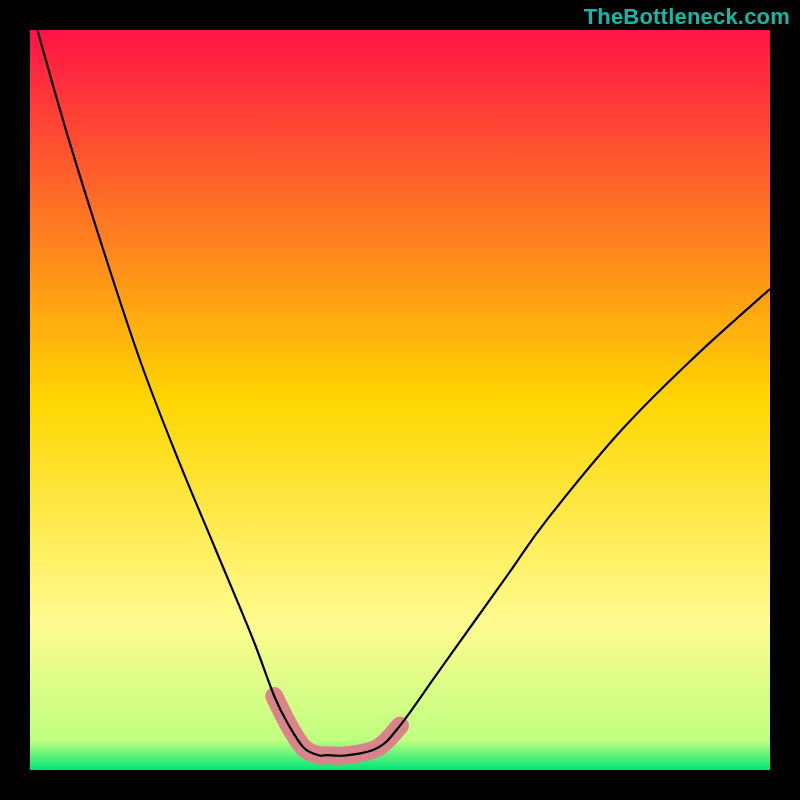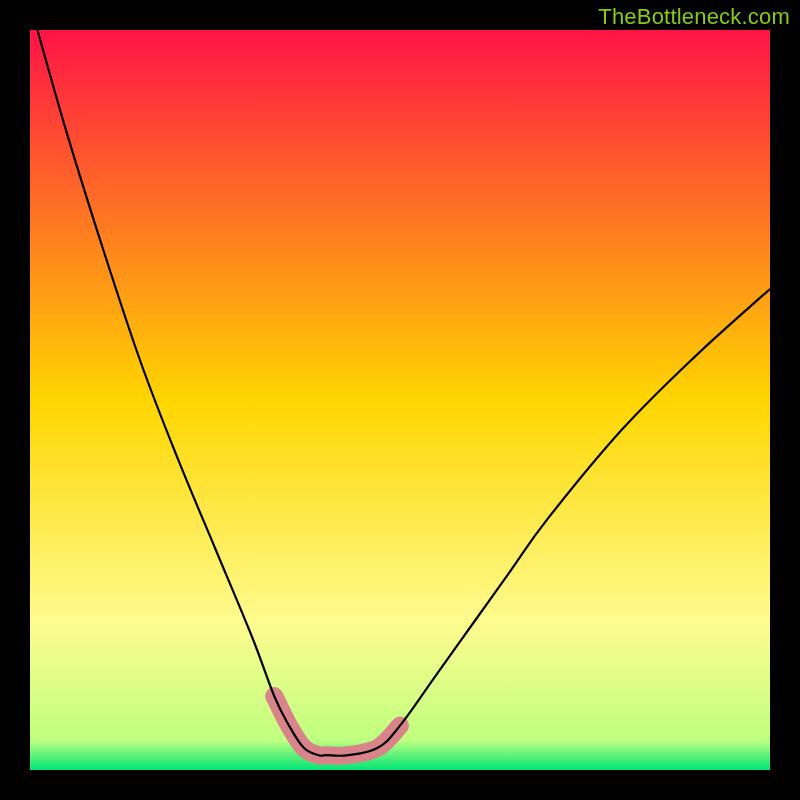--- a/index.html
+++ b/index.html
@@ -25,23 +25,23 @@
   }
   .curve-layer {
     position: absolute;
     left: 0; top: 0;
     width: 740px; height: 740px;
   }
   .watermark {
     position: absolute;
     top: 4px;
     right: 10px;
-    color: #84cc16;
+    color: #14b8a6;
     font-size: 22px;
-    font-weight: 400;
+    font-weight: 700;
     letter-spacing: 0.2px;
     user-select: none;
   }
 </style>
 </head>
 <body>
 
 <div class="watermark">TheBottleneck.com</div>
 
 <div class="plot-area">

